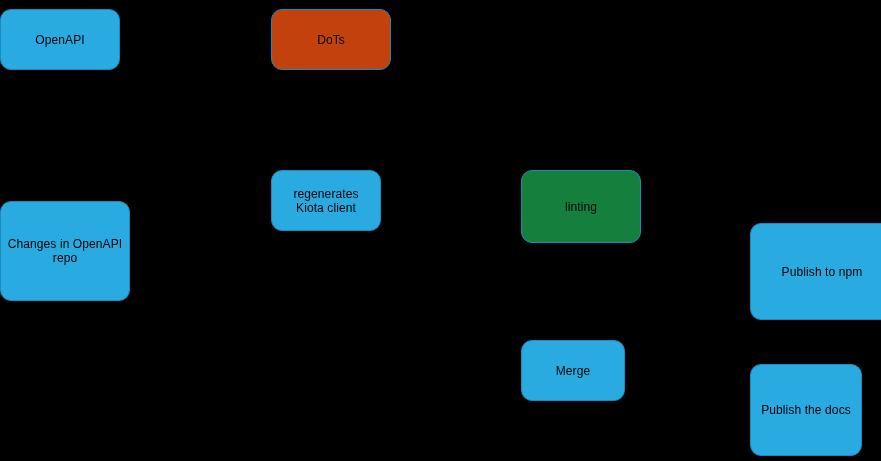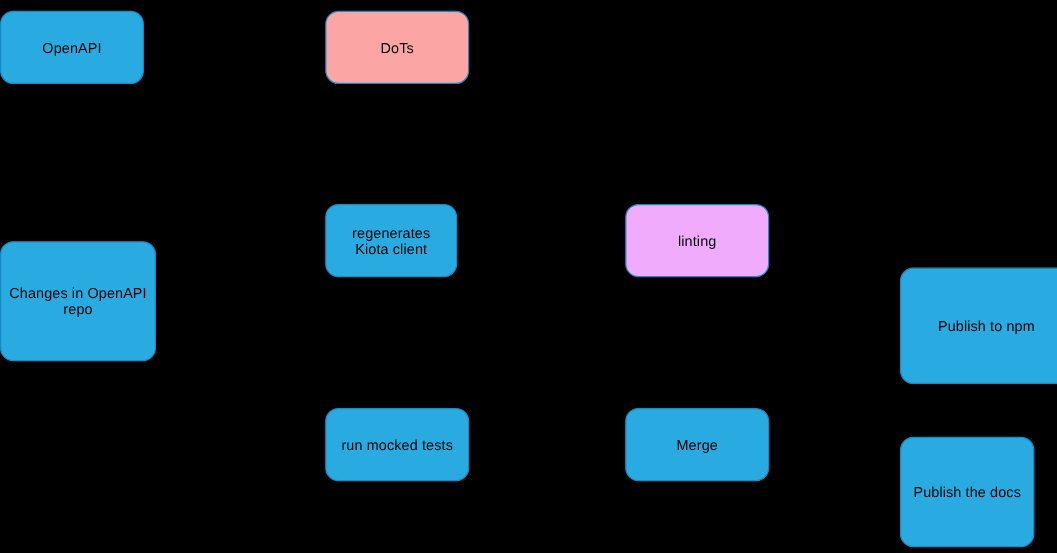--- a/index.html
+++ b/index.html
@@ -41,45 +41,42 @@
 </style>
 </head>
 <body>
 
 <div id="canvas" style="width: 881px; height: 461px; background: rgb(0, 0, 0);">
 
   <div class="node" style="left: 0px; top: 9px; width: 120px; height: 61px; background: rgb(41, 171, 226); border-color: rgb(26, 139, 192); color: rgb(0, 0, 0);">
     <span class="node-label">OpenAPI</span>
   </div>
 
-  <div class="node" style="left: 271px; top: 9px; width: 120px; height: 61px; background: #fca5a5; border-color: rgb(26, 139, 192); color: rgb(0, 0, 0);">
+  <div class="node" style="left: 271px; top: 9px; width: 120px; height: 61px; background: #c2410c; border-color: rgb(26, 139, 192); color: rgb(0, 0, 0);">
     <span class="node-label">DoTs</span>
   </div>
 
   <div class="node" style="left: 271px; top: 170px; width: 110px; height: 61px; background: rgb(41, 171, 226); border-color: rgb(26, 139, 192); color: rgb(0, 0, 0);">
     <span class="node-label">regenerates Kiota client</span>
   </div>
 
-  <div class="node" style="left: 521px; top: 170px; width: 120px; height: 61px; background: #f0abfc; border-color: rgb(26, 139, 192); color: rgb(0, 0, 0);">
+  <div class="node" style="left: 521px; top: 170px; width: 120px; height: 73px; background: #15803d; border-color: rgb(26, 139, 192); color: rgb(0, 0, 0);">
     <span class="node-label">linting</span>
   </div>
 
   <div class="node" style="left: 0px; top: 201px; width: 130px; height: 100px; background: rgb(41, 171, 226); border-color: rgb(26, 139, 192); color: rgb(0, 0, 0);">
     <span class="node-label">Changes in OpenAPI repo</span>
   </div>
 
   <div class="node" style="left: 750px; top: 223px; width: 144px; height: 97px; background: rgb(41, 171, 226); border-color: rgb(26, 139, 192); color: rgb(0, 0, 0);">
     <span class="node-label">Publish to npm</span>
   </div>
 
-  <div class="node" style="left: 271px; top: 340px; width: 120px; height: 61px; background: rgb(41, 171, 226); border-color: rgb(26, 139, 192); color: rgb(0, 0, 0);">
-    <span class="node-label">run mocked tests</span>
-  </div>
 
-  <div class="node" style="left: 521px; top: 340px; width: 120px; height: 61px; background: rgb(41, 171, 226); border-color: rgb(26, 139, 192); color: rgb(0, 0, 0);">
+  <div class="node" style="left: 521px; top: 340px; width: 104px; height: 61px; background: rgb(41, 171, 226); border-color: rgb(26, 139, 192); color: rgb(0, 0, 0);">
     <span class="node-label">Merge</span>
   </div>
 
   <div class="node" style="left: 750px; top: 364px; width: 112px; height: 92px; background: rgb(41, 171, 226); border-color: rgb(26, 139, 192); color: rgb(0, 0, 0);">
     <span class="node-label">Publish the docs</span>
   </div>
 
 </div>
 
 </body></html>

